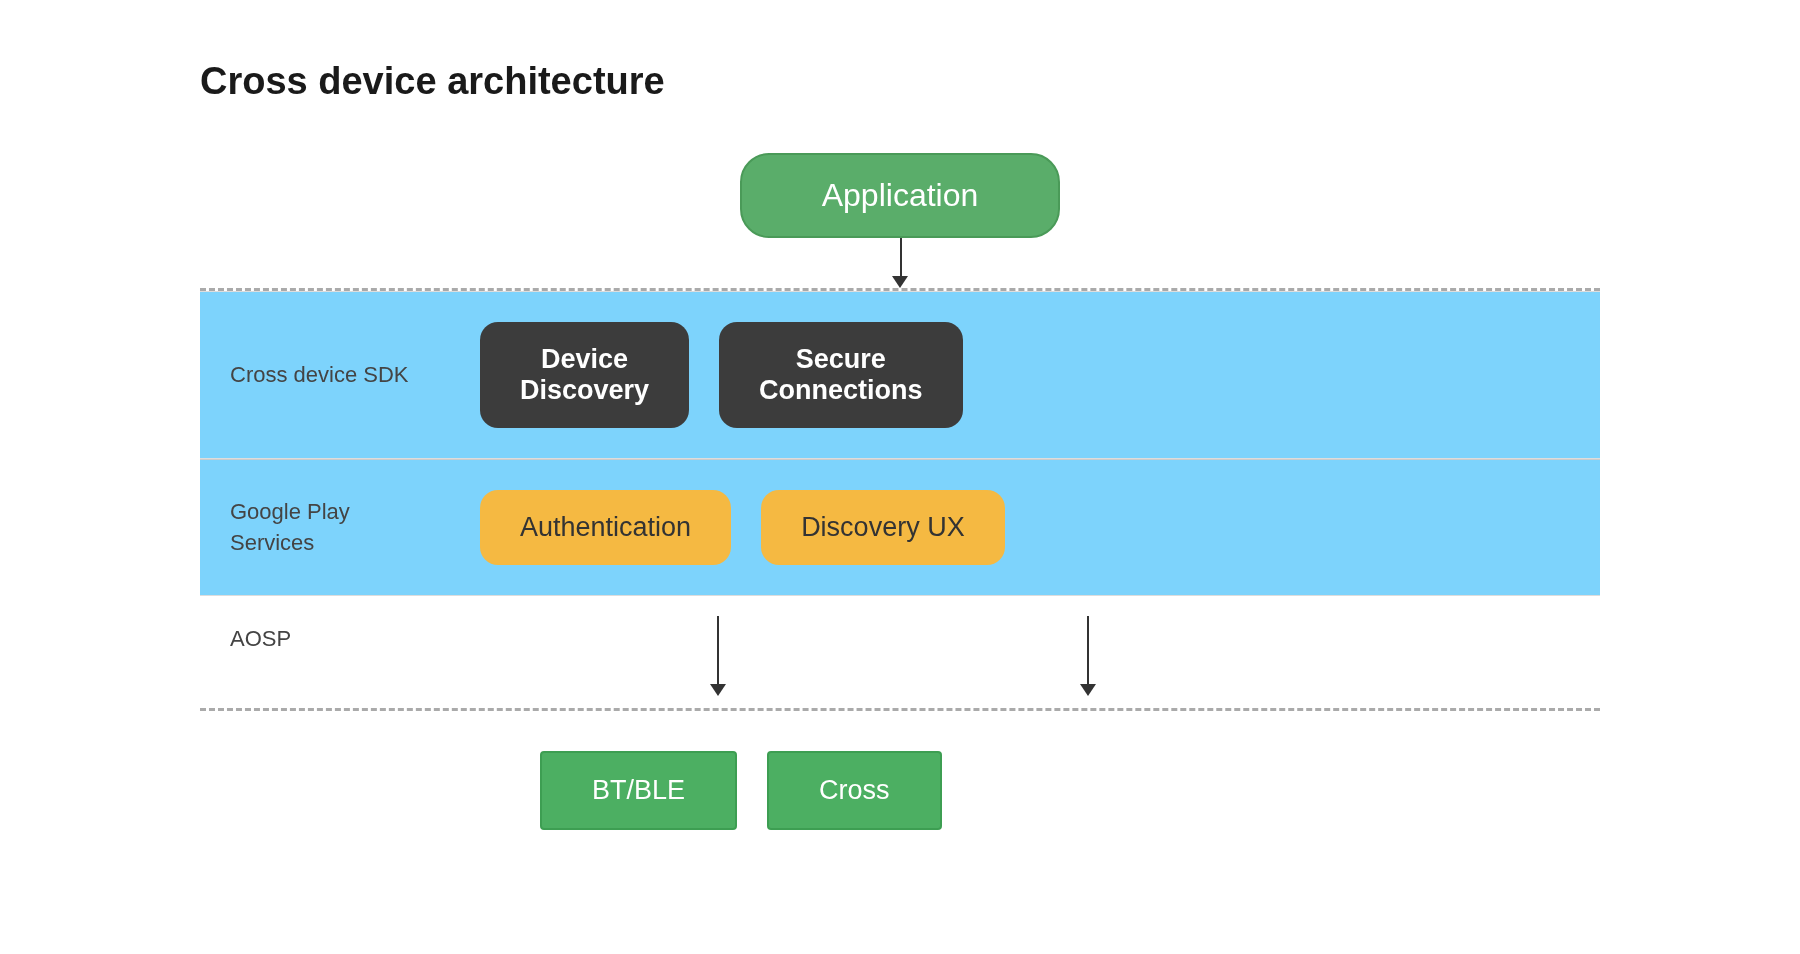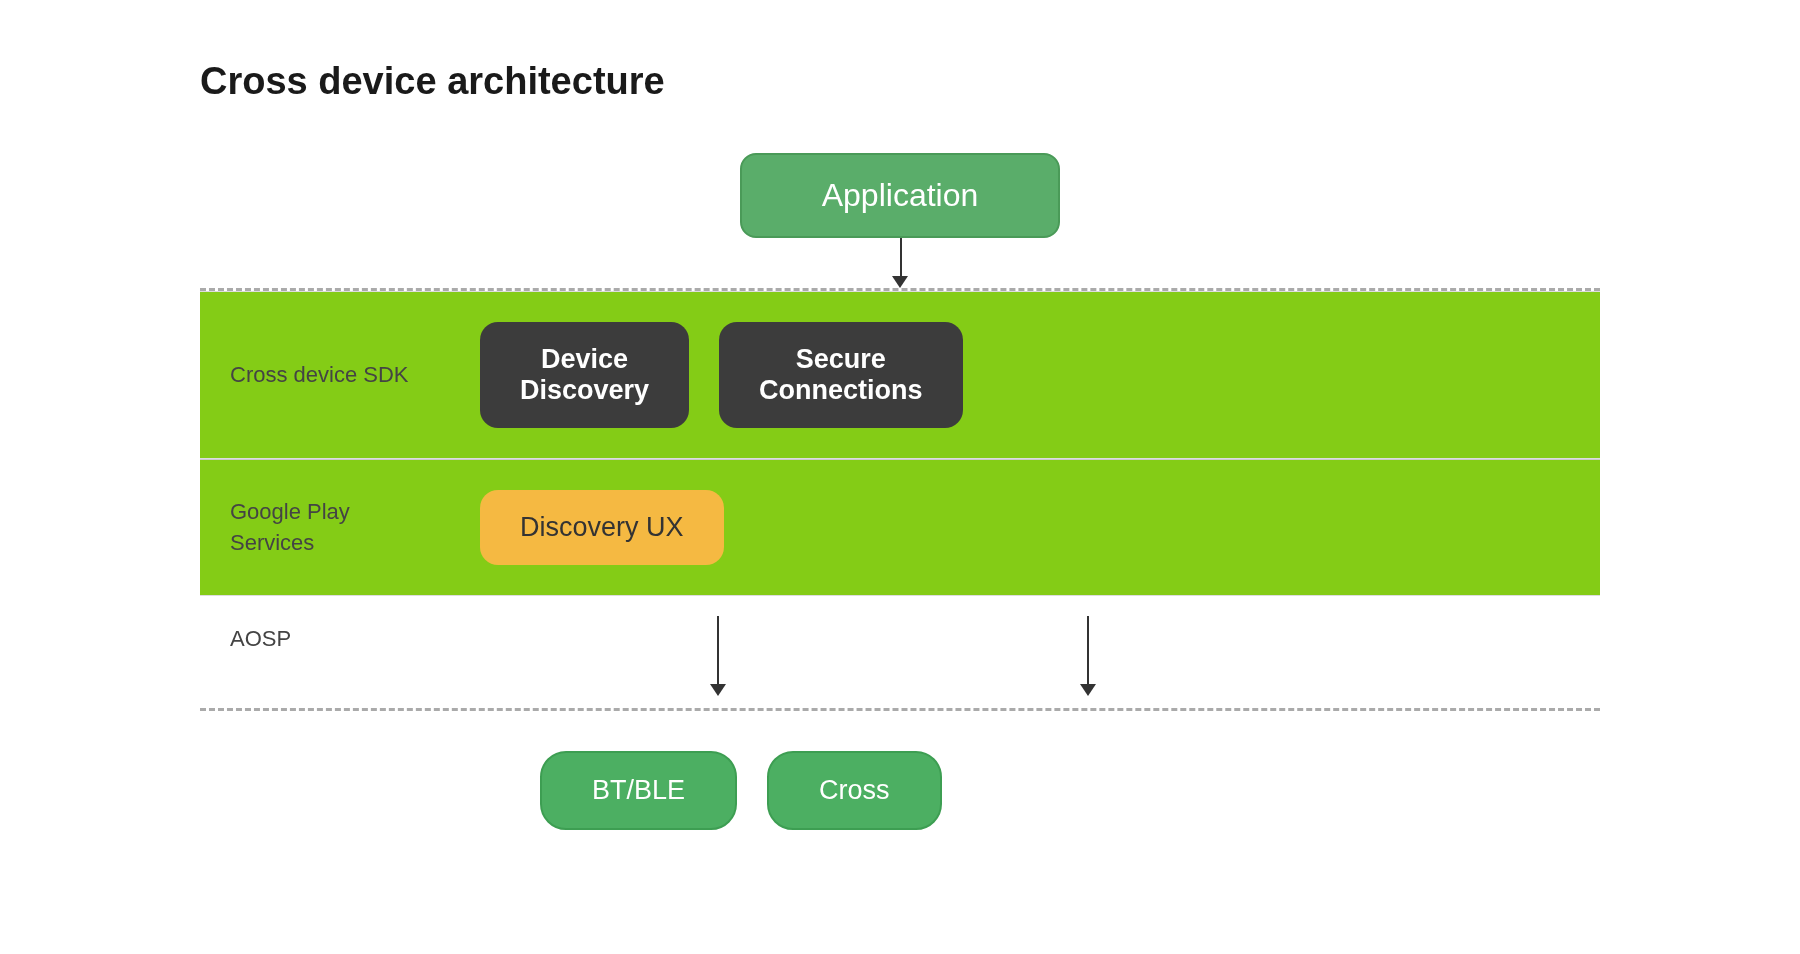--- a/index.html
+++ b/index.html
@@ -35,21 +35,21 @@
     .top-section {
       display: flex;
       justify-content: center;
       margin-bottom: 0;
       position: relative;
     }
 
     .app-box {
       background: #5aad6a;
       border: 2.5px solid #4a9a58;
-      border-radius: 16px;
+      border-radius: 29px;
       padding: 22px 80px;
       font-size: 32px;
       font-weight: 500;
       color: #ffffff;
     }
 
     
     .arrow-down {
       display: flex;
       justify-content: center;
@@ -77,21 +77,21 @@
     }
 
     
     .dashed-line {
       border-top: 3px dashed #aaa;
       margin: 0;
     }
 
     
     .grey-band {
-      background: #84cc16;
+      background: #7dd3fc;
       border-top: 1px solid #ddd;
       border-bottom: 1px solid #ddd;
       padding: 30px 0;
       margin: 0;
     }
 
     .band-row {
       display: flex;
       align-items: center;
       padding: 0 20px;
@@ -181,21 +181,21 @@
       width: 0;
       height: 0;
       border-left: 8px solid transparent;
       border-right: 8px solid transparent;
       border-top: 12px solid #333;
     }
 
     .green-box {
       background: #4caf62;
       border: 2.5px solid #3d9e52;
-      border-radius: 26px;
+      border-radius: 4px;
       padding: 22px 50px;
       font-size: 27px;
       font-weight: 500;
       color: #ffffff;
       text-align: center;
       min-width: 160px;
     }
 
     .bottom-boxes-row {
       display: flex;
@@ -237,20 +237,21 @@
         </div>
       </div>
     </div>
 
     <div class="grey-band" style="border-top: 1px solid #ccc;">
       <div class="band-row">
         <div class="band-label">
           <span>Google Play<br>Services</span>
         </div>
         <div class="band-items">
+          <div class="yellow-box">Authentication</div>
           <div class="yellow-box">Discovery UX</div>
         </div>
       </div>
     </div>
 
     <div class="aosp-section">
       <div class="aosp-label">AOSP</div>
       <div class="aosp-arrows">
 
         <div class="aosp-arrow-left arrow-v">

